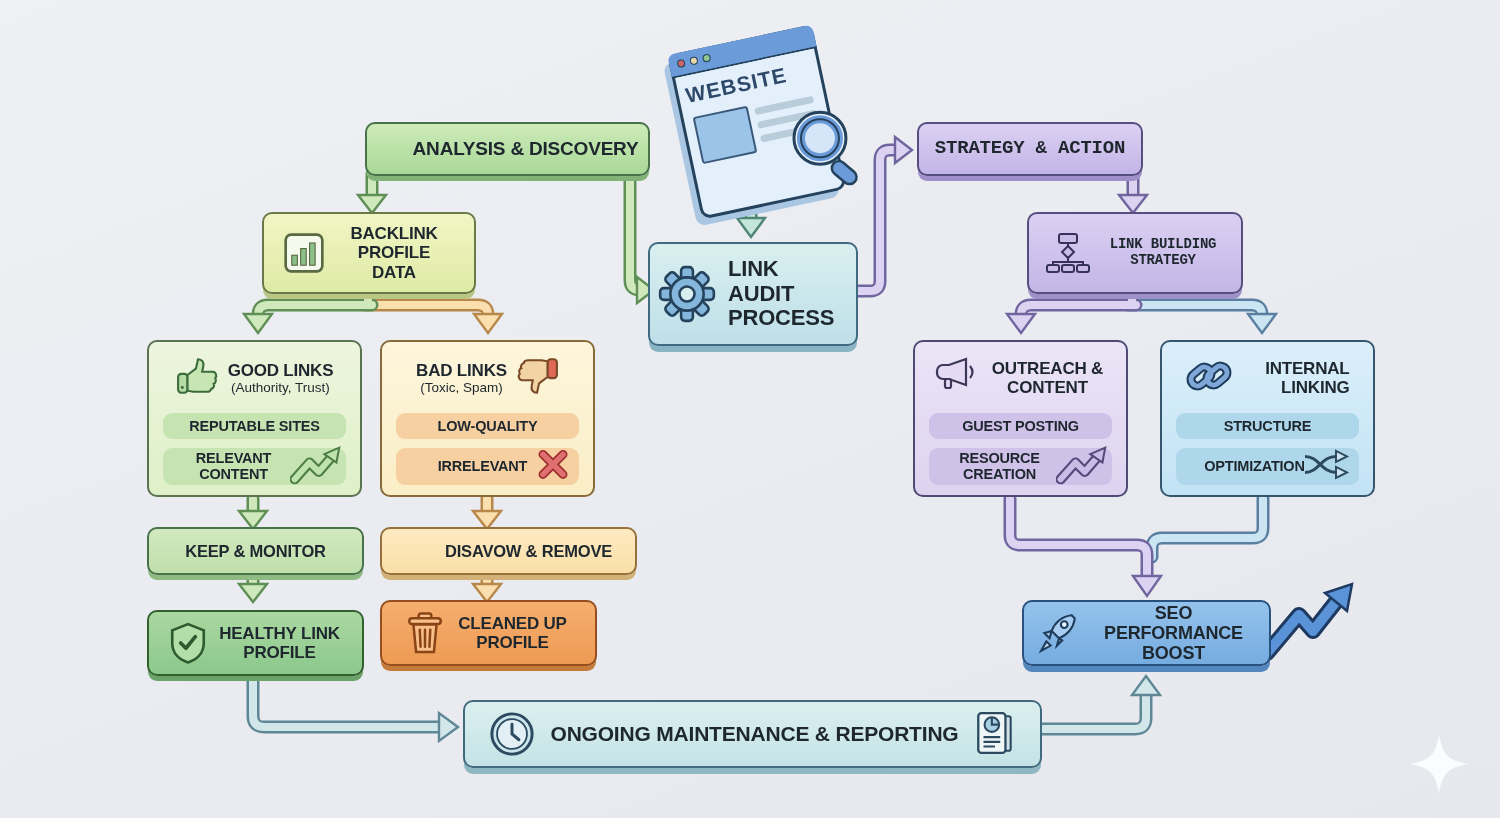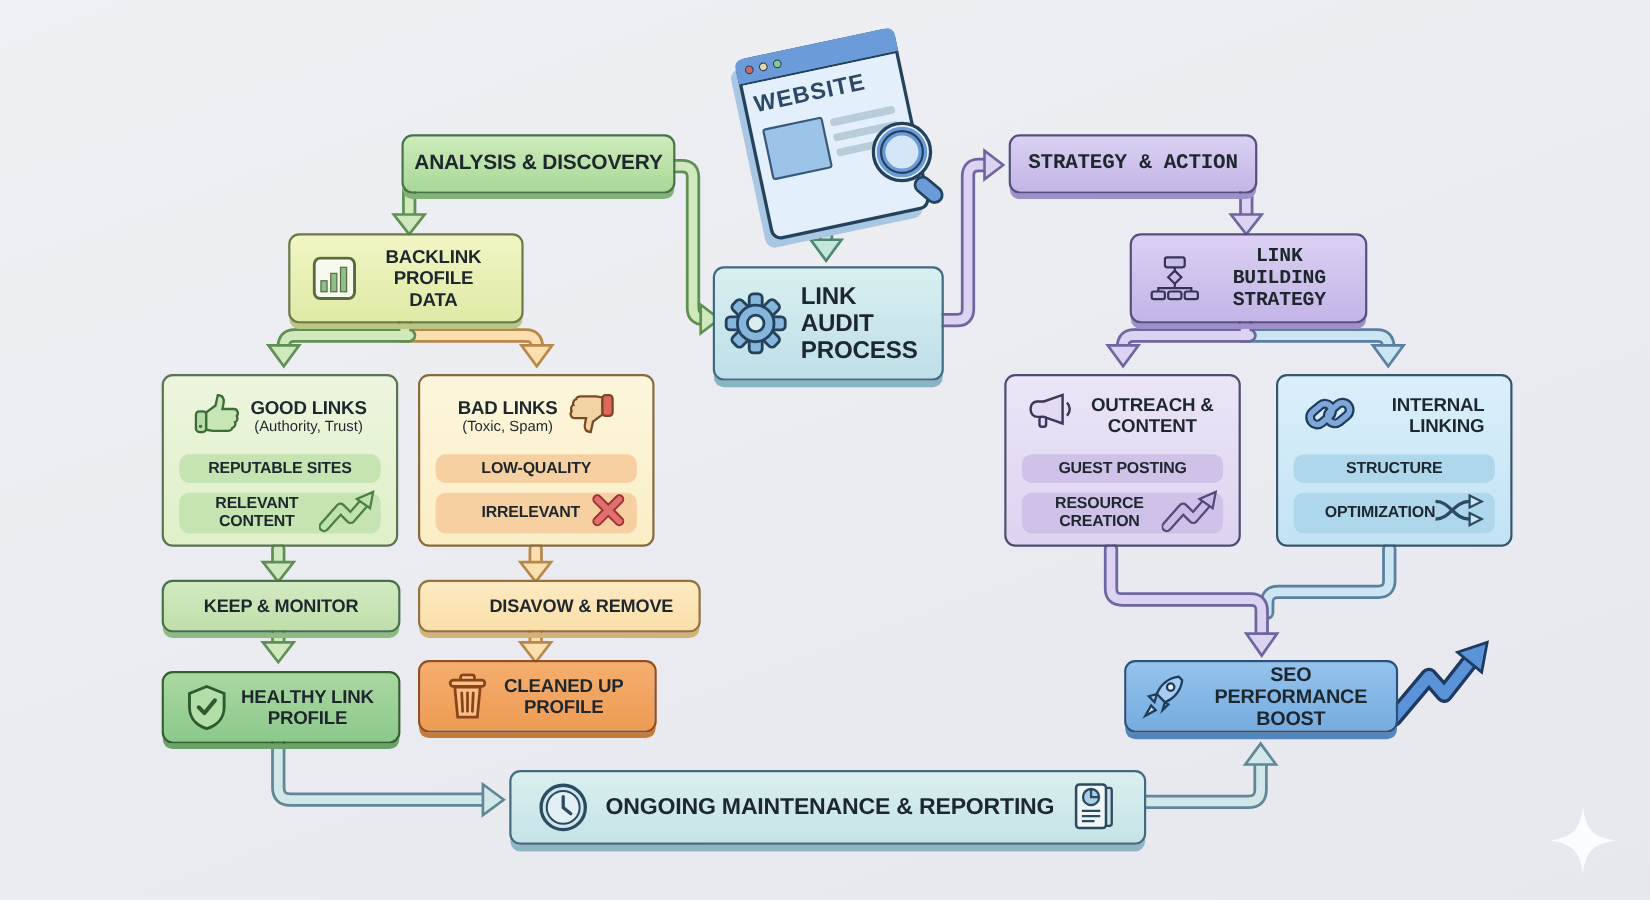--- a/index.html
+++ b/index.html
@@ -20,21 +20,21 @@
   .conn.purple path.o{stroke:#6f66a0}.conn.purple path.i{stroke:#dcd2f1}.conn.purple polygon{fill:#dcd2f1;stroke:#6f66a0}
   .conn.blue  path.o{stroke:#5a7fa0}.conn.blue  path.i{stroke:#cbe5f3}.conn.blue  polygon{fill:#cbe5f3;stroke:#5a7fa0}
   .conn.cyan  path.o{stroke:#5f8796}.conn.cyan  path.i{stroke:#d2e7ea}.conn.cyan  polygon{fill:#d2e7ea;stroke:#5f8796}
   .conn.bigblue path.o{stroke:#1e3a60;stroke-width:16}.conn.bigblue path.i{stroke:#5b93d8;stroke-width:10}
   .conn.bigblue polygon{fill:#5b93d8;stroke:#1e3a60;stroke-width:2.5}
   
   .node{position:absolute;border:2.5px solid #444;border-radius:10px;
     display:flex;align-items:center;justify-content:center;text-align:center;
     font-weight:bold;color:#1e272e;letter-spacing:-0.2px;line-height:1.12;}
   .hdr{font-size:19px;}
-  .green-box{background:linear-gradient(#cdebb9,#a9d898);border-color:#47724a;box-shadow:0 6px 0 -1px #82b278;}
+  .green-box{background:linear-gradient(#cdebb9,#a9d898);border-color:#47724a;box-shadow:0 6px 0 -1px #82b278;padding-left:36px;}
   .ylw-box{background:linear-gradient(#f1f5c4,#dfeaa6);border-color:#6b7847;box-shadow:0 6px 0 -1px #b9c684;}
   .purple-box{background:linear-gradient(#dbd0f3,#c3b5e6);border-color:#554e7e;box-shadow:0 6px 0 -1px #a090ca;font-family:Liberation Mono, monospace;}
   .lap-box{background:linear-gradient(#d9efef,#bedfe9);border-color:#406a80;box-shadow:0 7px 0 -1px #88b4c4;font-size:22px;}
   .gcard{background:linear-gradient(#edf5de,#dff0c8);border-color:#5a7350;}
   .ocard{background:linear-gradient(#fdf6dc,#faeec6);border-color:#8a6a3a;}
   .pcard{background:linear-gradient(#ebe5f7,#ded3f0);border-color:#4f4a74;}
   .bcard{background:linear-gradient(#dbeffa,#c2e3f5);border-color:#35566e;text-align:right;}
   .card{flex-direction:column;justify-content:flex-start;padding:10px 14px;box-sizing:border-box;}
   .card-hd{display:flex;align-items:center;justify-content:center;gap:8px;min-height:52px;}
   .card-tt{font-size:17px;}
@@ -217,21 +217,21 @@
           <rect x="-5.5" y="-25" width="11" height="50" rx="3.5" transform="rotate(90)"></rect>
           <rect x="-5.5" y="-25" width="11" height="50" rx="3.5" transform="rotate(135)"></rect>
           <circle r="15.5"></circle>
           <circle r="7" fill="#d9efef"></circle>
         </g>
       </svg>
     </span>
     <span class="txt2" style="max-width:120px;text-align:left">LINK AUDIT PROCESS</span>
   </div>
 
-  <div class="node purple-box" style="left:1027px;top:212px;width:212px;height:78px;font-size:18px;gap:10px">
+  <div class="node purple-box" style="left:1027px;top:212px;width:212px;height:78px;font-size:14px;gap:10px">
     <span class="icon-lead">
       <svg width="46" height="42" viewBox="0 0 46 42">
         <g fill="#cabce8" stroke="#38325a" stroke-width="2">
           <rect x="14" y="2" width="18" height="9" rx="2"></rect>
           <line x1="23" y1="11" x2="23" y2="15"></line>
           <path d="M23 14 l-6 6 6 6 6-6 z"></path>
           <path d="M23 26 v4 M23 30 h-15 v3 M23 30 h15 v3" fill="none"></path>
           <rect x="2" y="33" width="12" height="7" rx="2"></rect>
           <rect x="17" y="33" width="12" height="7" rx="2"></rect>
           <rect x="32" y="33" width="12" height="7" rx="2"></rect>

